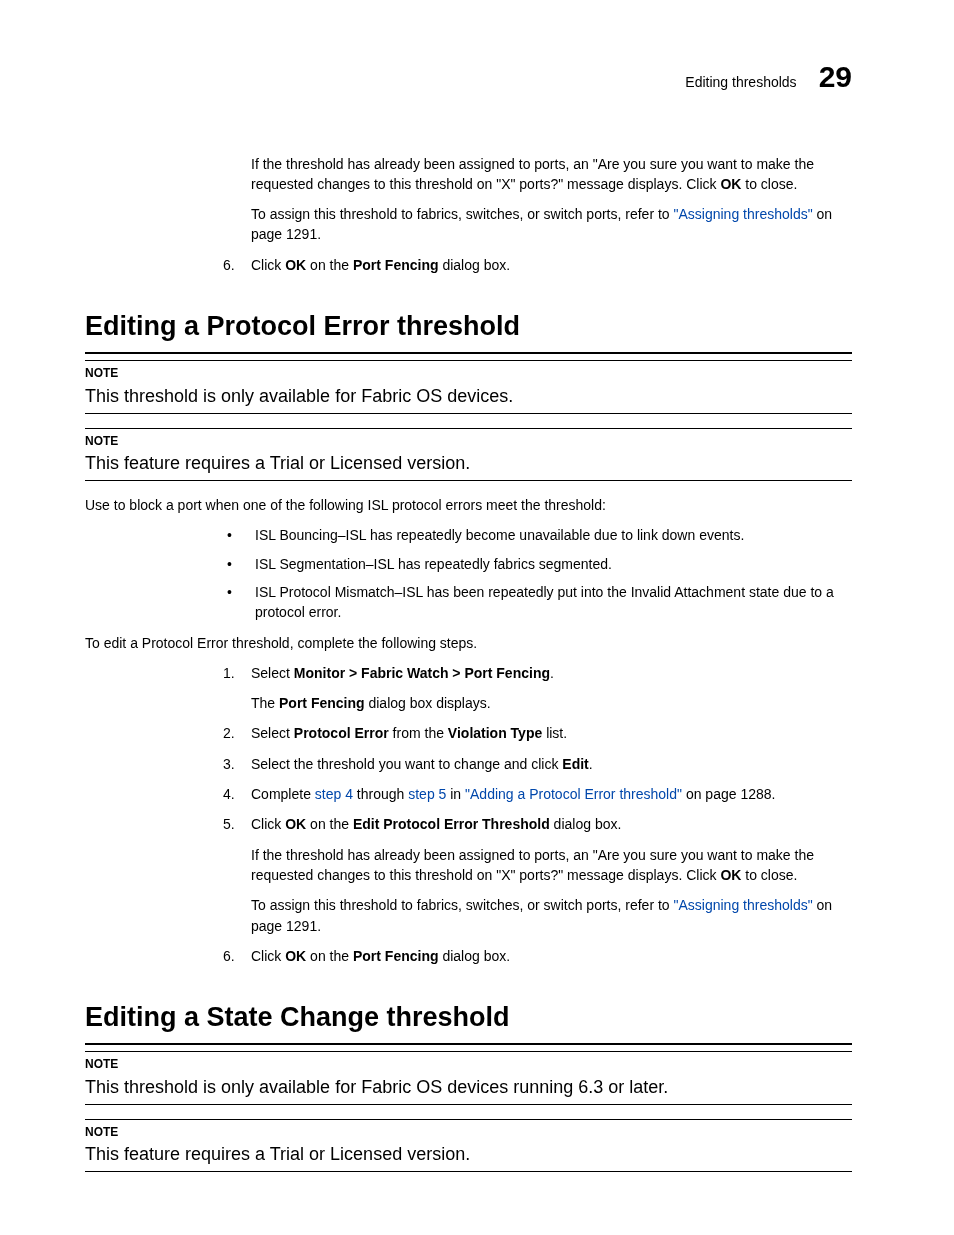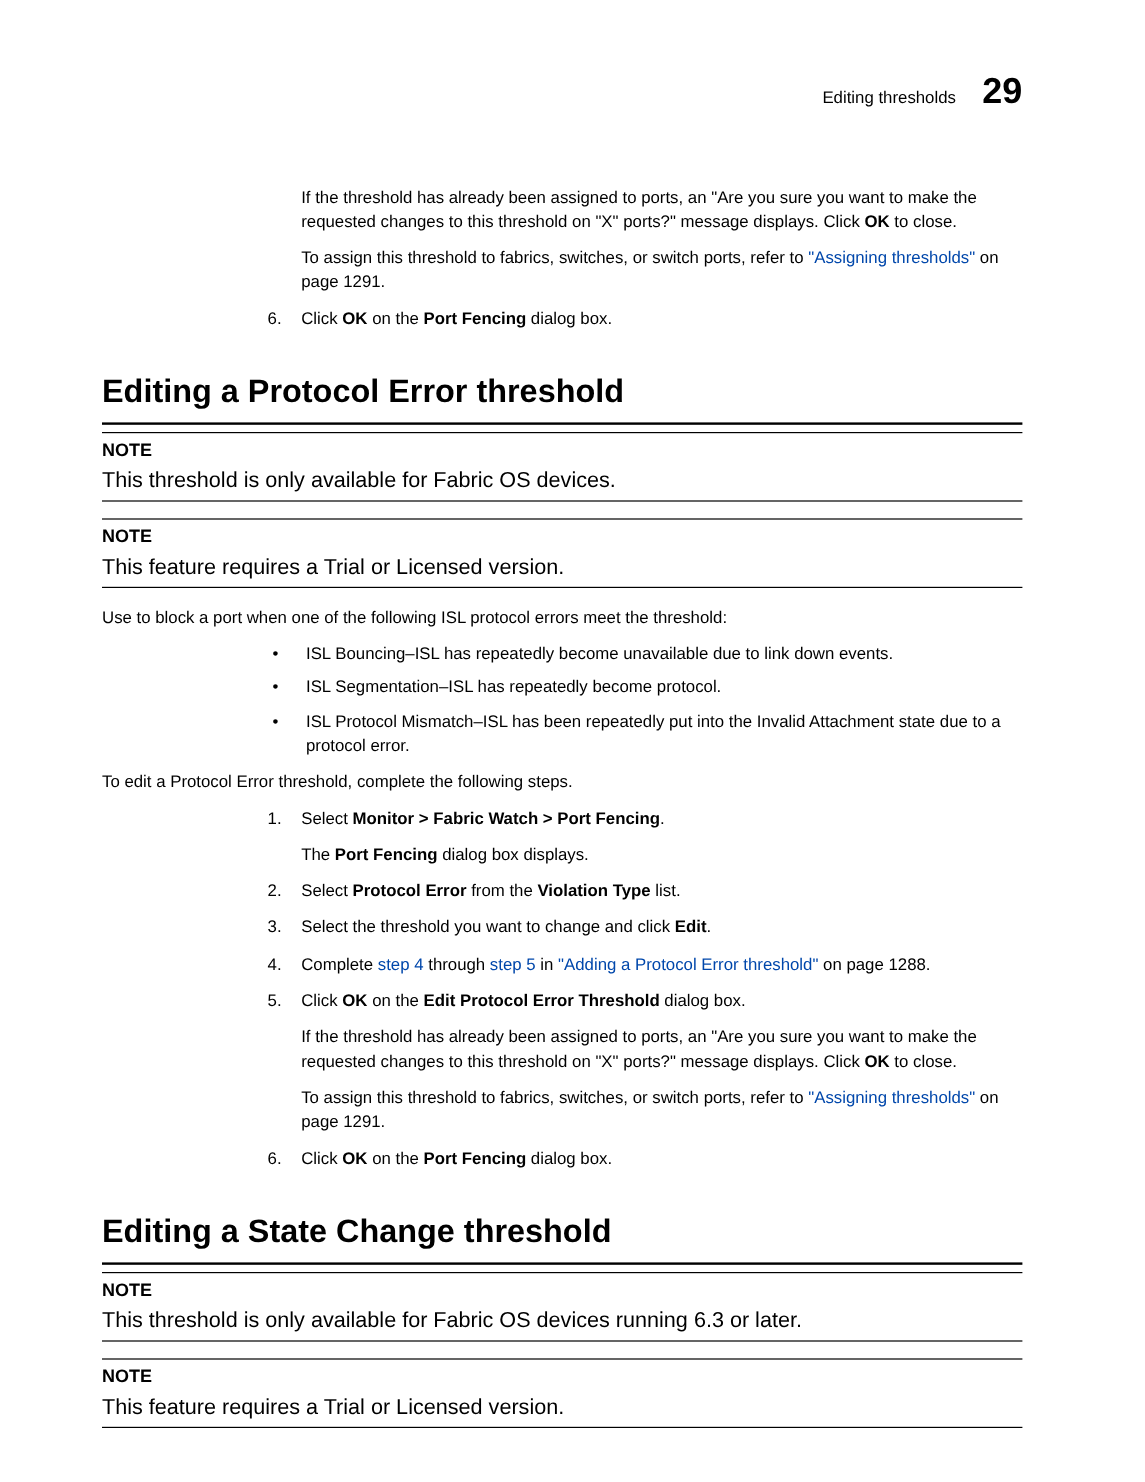--- a/index.html
+++ b/index.html
@@ -86,21 +86,21 @@
     margin-bottom: 4px;
   }
   .note-block .rule-bot {
     border-top: 1px solid #000;
     margin-top: 4px;
   }
   .note-label {
     font-family: "Arial Narrow", Arial, sans-serif;
     font-stretch: condensed;
     font-weight: bold;
-    font-size: 15px;
+    font-size: 12px;
   }
   .note-text {
     font-size: 18px;
   }
   .bullets {
     list-style: none;
     padding: 0;
     margin: 0 0 10px 0;
   }
   .bullets li {
@@ -162,21 +162,21 @@
 
     <p class="para neg-left">Use to block a port when one of the following ISL protocol errors meet the threshold:</p>
 
     <ul class="bullets">
       <li>
           <span class="dot">•</span>
           <span>ISL Bouncing–ISL has repeatedly become unavailable due to link down events.</span>
         </li>
       <li>
           <span class="dot">•</span>
-          <span>ISL Segmentation–ISL has repeatedly become protocol.</span>
+          <span>ISL Segmentation–ISL has repeatedly fabrics segmented.</span>
         </li>
       <li>
           <span class="dot">•</span>
           <span>ISL Protocol Mismatch–ISL has been repeatedly put into the Invalid Attachment state due to a protocol error.</span>
         </li>
     </ul>
 
     <p class="para neg-left">To edit a Protocol Error threshold, complete the following steps.</p>
 
     <div class="ol-item">

